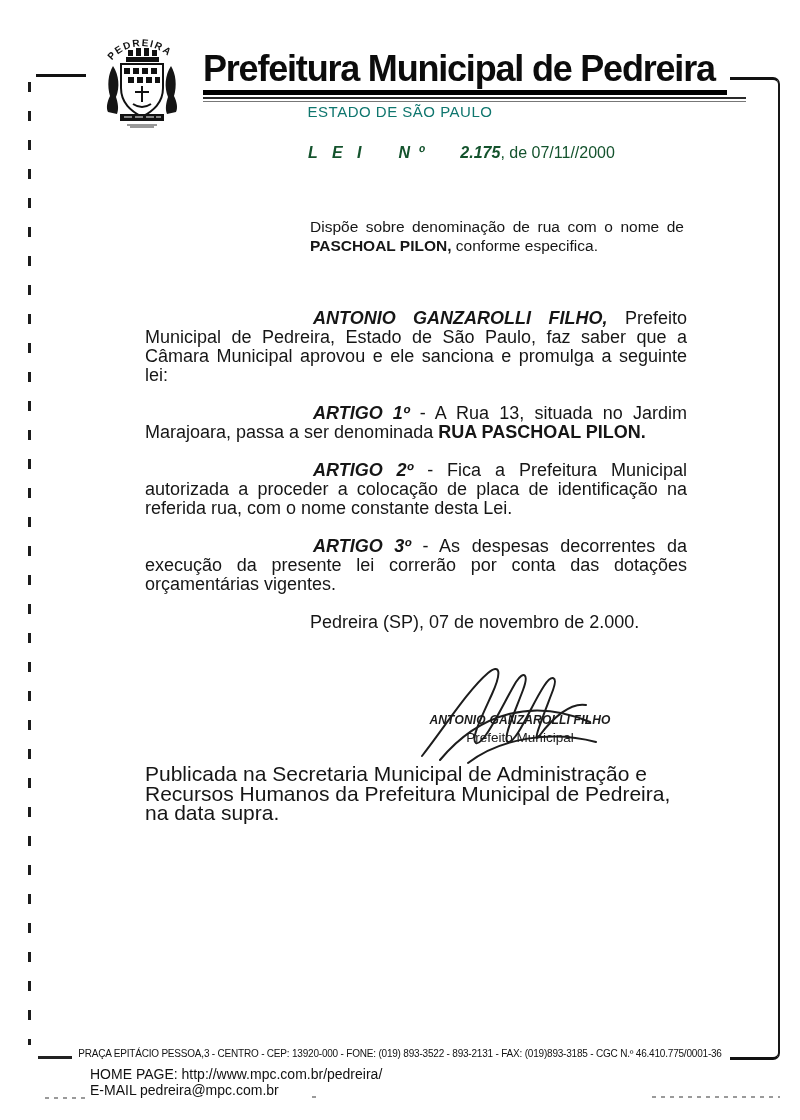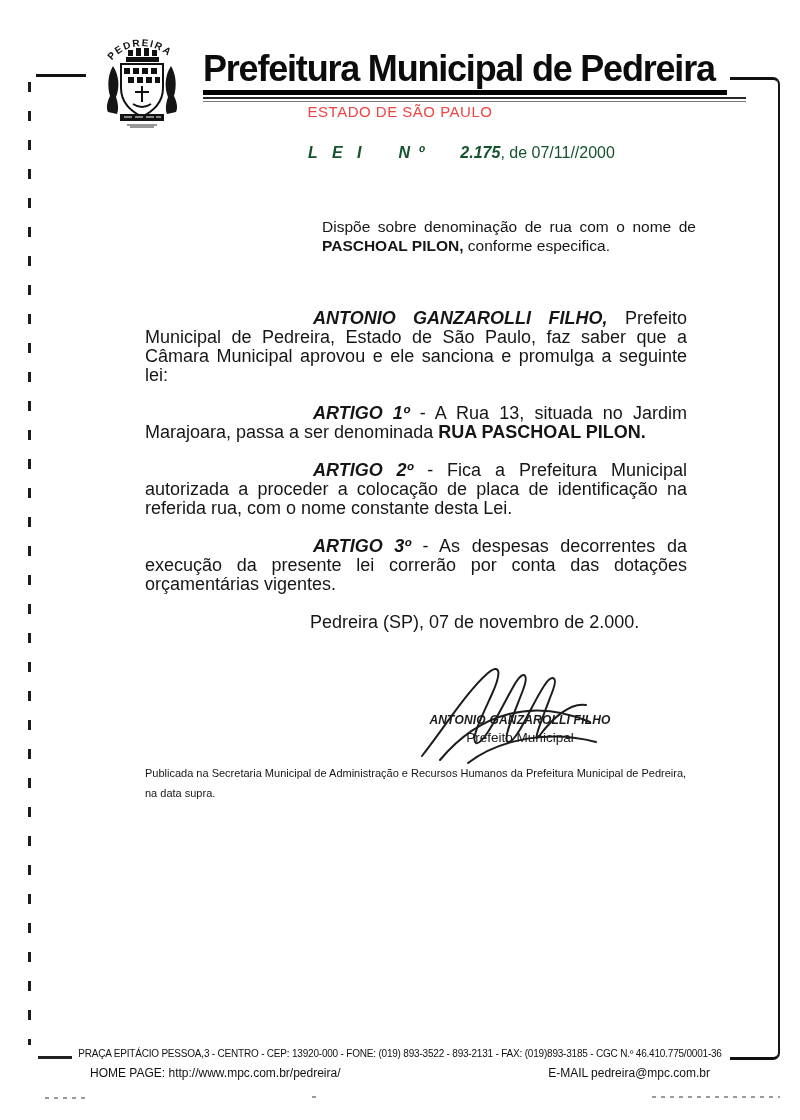--- a/index.html
+++ b/index.html
@@ -24,56 +24,56 @@
   .logo{position:absolute;left:97px;top:26px;width:90px;height:102px;}
   .title-block{position:absolute;left:203px;top:48px;width:528px;}
   .doc-title{
     margin:0;font-size:36px;font-weight:bold;letter-spacing:-1.2px;line-height:40px;
     color:#0c0c0c;white-space:nowrap;transform:scaleY(1.04);transform-origin:top left;
   }
   .rule-thick{height:5px;background:#000;margin-top:2px;width:524px;}
   .rule-mid{height:2px;background:#2a2a2a;margin-top:2px;width:543px;}
   .rule-thin{height:1px;background:#777;margin-top:2px;width:543px;}
   .subtitle{position:absolute;left:0;top:103px;width:800px;text-align:center;
-    font-size:15px;letter-spacing:.5px;color:#ef4444;}
+    font-size:15px;letter-spacing:.5px;color:#0f766e;}
   
   .law-line{position:absolute;left:308px;top:144px;font-size:16px;white-space:nowrap;color:#14532d;}
   .law-line .bi{font-weight:bold;font-style:italic;}
   .g1{letter-spacing:5px;margin-right:32px;}
   .g2{letter-spacing:2px;margin-right:34px;}
   .g3{margin-right:0;}
   
-  .ementa{position:absolute;left:322px;top:217px;width:374px;
+  .ementa{position:absolute;left:310px;top:217px;width:374px;
     font-size:15.5px;line-height:19px;text-align:justify;color:#161616;}
   .body-text{position:absolute;left:145px;top:309px;width:542px;
     font-size:18px;line-height:19px;text-align:justify;color:#161616;}
   .para{margin:0 0 19px;text-indent:168px;}
   .bi{font-weight:bold;font-style:italic;}
   .b{font-weight:bold;}
   .dateline{margin:0;text-indent:165px;text-align:left;}
   
   .sig1{position:absolute;left:420px;top:664px;width:200px;height:102px;}
   .sig1 svg{position:absolute;left:-6px;top:0;}
   .sig1 .sig-name{position:absolute;top:49px;left:0;width:100%;text-align:center;
     font-size:12px;font-weight:bold;font-style:italic;letter-spacing:.2px;}
   .sig1 .sig-role{position:absolute;top:66px;left:0;width:100%;text-align:center;font-size:13.5px;}
   .publication-para{position:absolute;left:145px;top:764px;width:548px;
-    font-size:11px;line-height:19.5px;color:#161616;}
+    font-size:21px;line-height:19.5px;color:#161616;}
   .sig2{position:absolute;left:398px;top:820px;width:295px;height:95px;}
   .sig2 svg{position:absolute;left:0;top:0;}
   .sig2 .sig-name{position:absolute;top:34px;left:0;width:100%;text-align:center;
     font-size:13.5px;font-weight:bold;font-style:italic;letter-spacing:.3px;}
   .sig2 .sig-role{position:absolute;top:51px;left:0;width:100%;text-align:center;
     font-size:13px;font-weight:bold;}
   .sigpath{fill:none;stroke:#1d1d1d;stroke-width:2;stroke-linecap:round;}
   
   .footer-line1{position:absolute;left:0;top:1048px;width:800px;text-align:center;
     font-size:10px;letter-spacing:-.2px;white-space:nowrap;color:#111;}
   .footer-line2{position:absolute;left:90px;top:1066px;width:620px;display:flex;
-    justify-content:space-between;font-size:12px;color:#111;}
+    font-size:14px;color:#111;flex-direction:column;}
   .artifact{position:absolute;height:2px;background:repeating-linear-gradient(to right,#9a9a9a 0 4px,transparent 4px 9px);}
   .a1{left:45px;top:1097px;width:42px;}
   .a2{left:312px;top:1096px;width:7px;}
   .a3{left:652px;top:1096px;width:128px;}
 </style>
 </head>
 <body>
 
 <div class="page">
 

